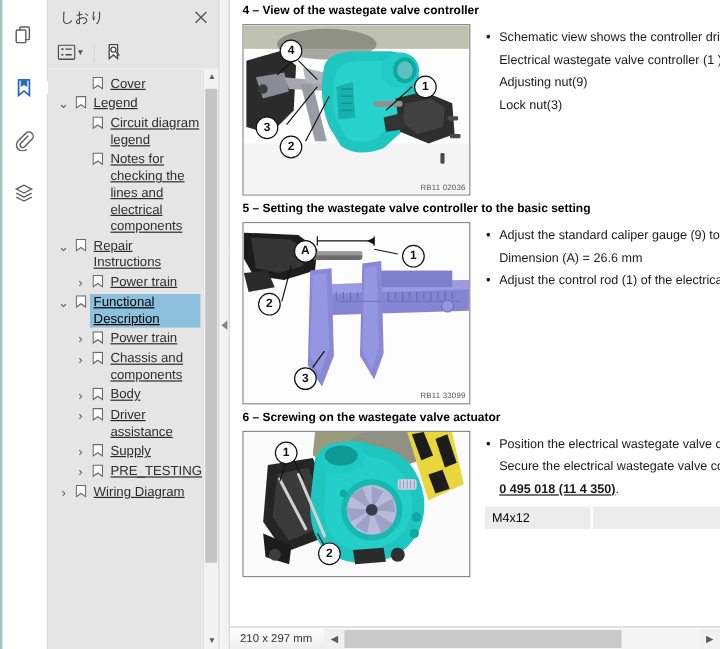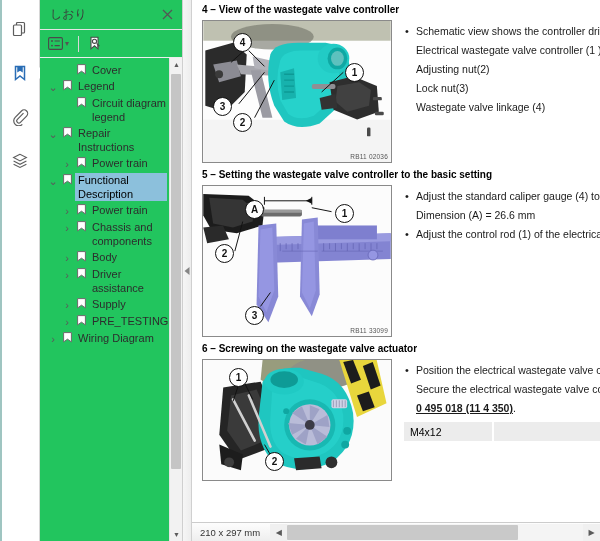--- a/index.html
+++ b/index.html
@@ -48,21 +48,21 @@
     width:0;height:0;
     border-top:11px solid transparent;
     border-bottom:11px solid transparent;
     border-left:9px solid #ffffff;
   }
 
   
   .panel {
     width: 143px;
     flex: 0 0 143px;
-    background: #22c55e;
+    background: #e5e5e5;
     border-right: 1px solid #cfcfcf;
     display: flex;
     flex-direction: column;
     position: relative;
   }
   .panel-head {
     height: 30px;
     display: flex; align-items: center;
     padding: 0 6px 0 10px;
     border-bottom: 1px solid #e4e4e4;
@@ -116,21 +116,21 @@
     width: 14px; flex:0 0 14px;
     display:flex;align-items:flex-start;justify-content:center;
     padding-top:1px;
     color:#5a5a5a;
   }
   .node .bmk {
     width: 15px; flex:0 0 15px;
     display:flex;align-items:flex-start;justify-content:center;
     padding-top:1px;
   }
-  .node .label { flex:1; padding-left:3px; }
+  .node .label { flex:1; padding-left:3px;text-decoration:underline; }
   .node.sel .label {
     background:#8cc0dc;
     color:#000;
   }
   .lvl0 { padding-left: 6px; }
   .lvl1 { padding-left: 20px; }
 
   
   .vscroll {
     position:absolute; top:0; right:0; bottom:0; width:13px;
@@ -347,20 +347,29 @@
           </div>
           <div class="node lvl1">
             <span class="twisty"></span>
             <span class="bmk">
               <svg width="9" height="11" viewBox="0 0 9 11" fill="#fff" stroke="#6a6a6a" stroke-width="1">
                 <path d="M.6.6h7.8v9.3L4.5 7.2.6 9.9z"></path>
               </svg>
             </span>
             <span class="label">Circuit diagram legend</span>
           </div>
+          <div class="node lvl1">
+            <span class="twisty"></span>
+            <span class="bmk">
+              <svg width="9" height="11" viewBox="0 0 9 11" fill="#fff" stroke="#6a6a6a" stroke-width="1">
+                <path d="M.6.6h7.8v9.3L4.5 7.2.6 9.9z"></path>
+              </svg>
+            </span>
+            <span class="label">Notes for checking the lines and electrical components</span>
+          </div>
           <div class="node lvl0">
             <span class="twisty">⌄</span>
             <span class="bmk">
               <svg width="9" height="11" viewBox="0 0 9 11" fill="#fff" stroke="#6a6a6a" stroke-width="1">
                 <path d="M.6.6h7.8v9.3L4.5 7.2.6 9.9z"></path>
               </svg>
             </span>
             <span class="label">Repair Instructions</span>
           </div>
           <div class="node lvl1">
@@ -510,23 +519,22 @@
           <div class="callout" style="left:30px;top:12px">4</div>
           <div class="callout" style="left:10px;top:76px">3</div>
           <div class="callout" style="left:30px;top:92px">2</div>
           <div class="callout" style="left:142px;top:42px">1</div>
           <div class="cap">RB11 02036</div>
         </div>
 
         <div class="bullets">
           <div class="bl dot">Schematic view shows the controller driv</div>
           <div class="bl sub">Electrical wastegate valve controller (1 )</div>
-          <div class="bl sub">Adjusting nut(2)</div>
+          <div class="bl sub">Adjusting nut(9)</div>
           <div class="bl sub">Lock nut(3)</div>
-          <div class="bl sub">Wastegate valve linkage (4)</div>
         </div>
       </div>
 
       <div class="sec-title">5 – Setting the wastegate valve controller to the basic setting</div>
       <div class="sec">
         <div class="fig" style="height:152px">
           <svg viewBox="0 0 190 152" width="188" height="150" style="display:block">
             <rect width="190" height="152" fill="#fcfcfc"></rect>
 
             <path d="M0 8 L46 10 L62 22 L60 40 L34 48 L8 44 L0 30 Z" fill="#1c1c1c"></path>
@@ -565,21 +573,21 @@
             </g>
           </svg>
           <div class="callout" style="left:42px;top:14px">A</div>
           <div class="callout" style="left:132px;top:18px">1</div>
           <div class="callout" style="left:12px;top:58px">2</div>
           <div class="callout" style="left:42px;top:120px">3</div>
           <div class="cap">RB11 33099</div>
         </div>
 
         <div class="bullets">
-          <div class="bl dot">Adjust the standard caliper gauge (4) to</div>
+          <div class="bl dot">Adjust the standard caliper gauge (9) to</div>
           <div class="bl sub">Dimension (A) = 26.6 mm</div>
           <div class="bl dot">Adjust the control rod (1) of the electrica</div>
         </div>
       </div>
 
       <div class="sec-title">6 – Screwing on the wastegate valve actuator</div>
       <div class="sec">
         <div class="fig" style="height:122px">
           <svg viewBox="0 0 190 122" width="188" height="120" style="display:block">
             <rect width="190" height="122" fill="#fbfbfb"></rect>

